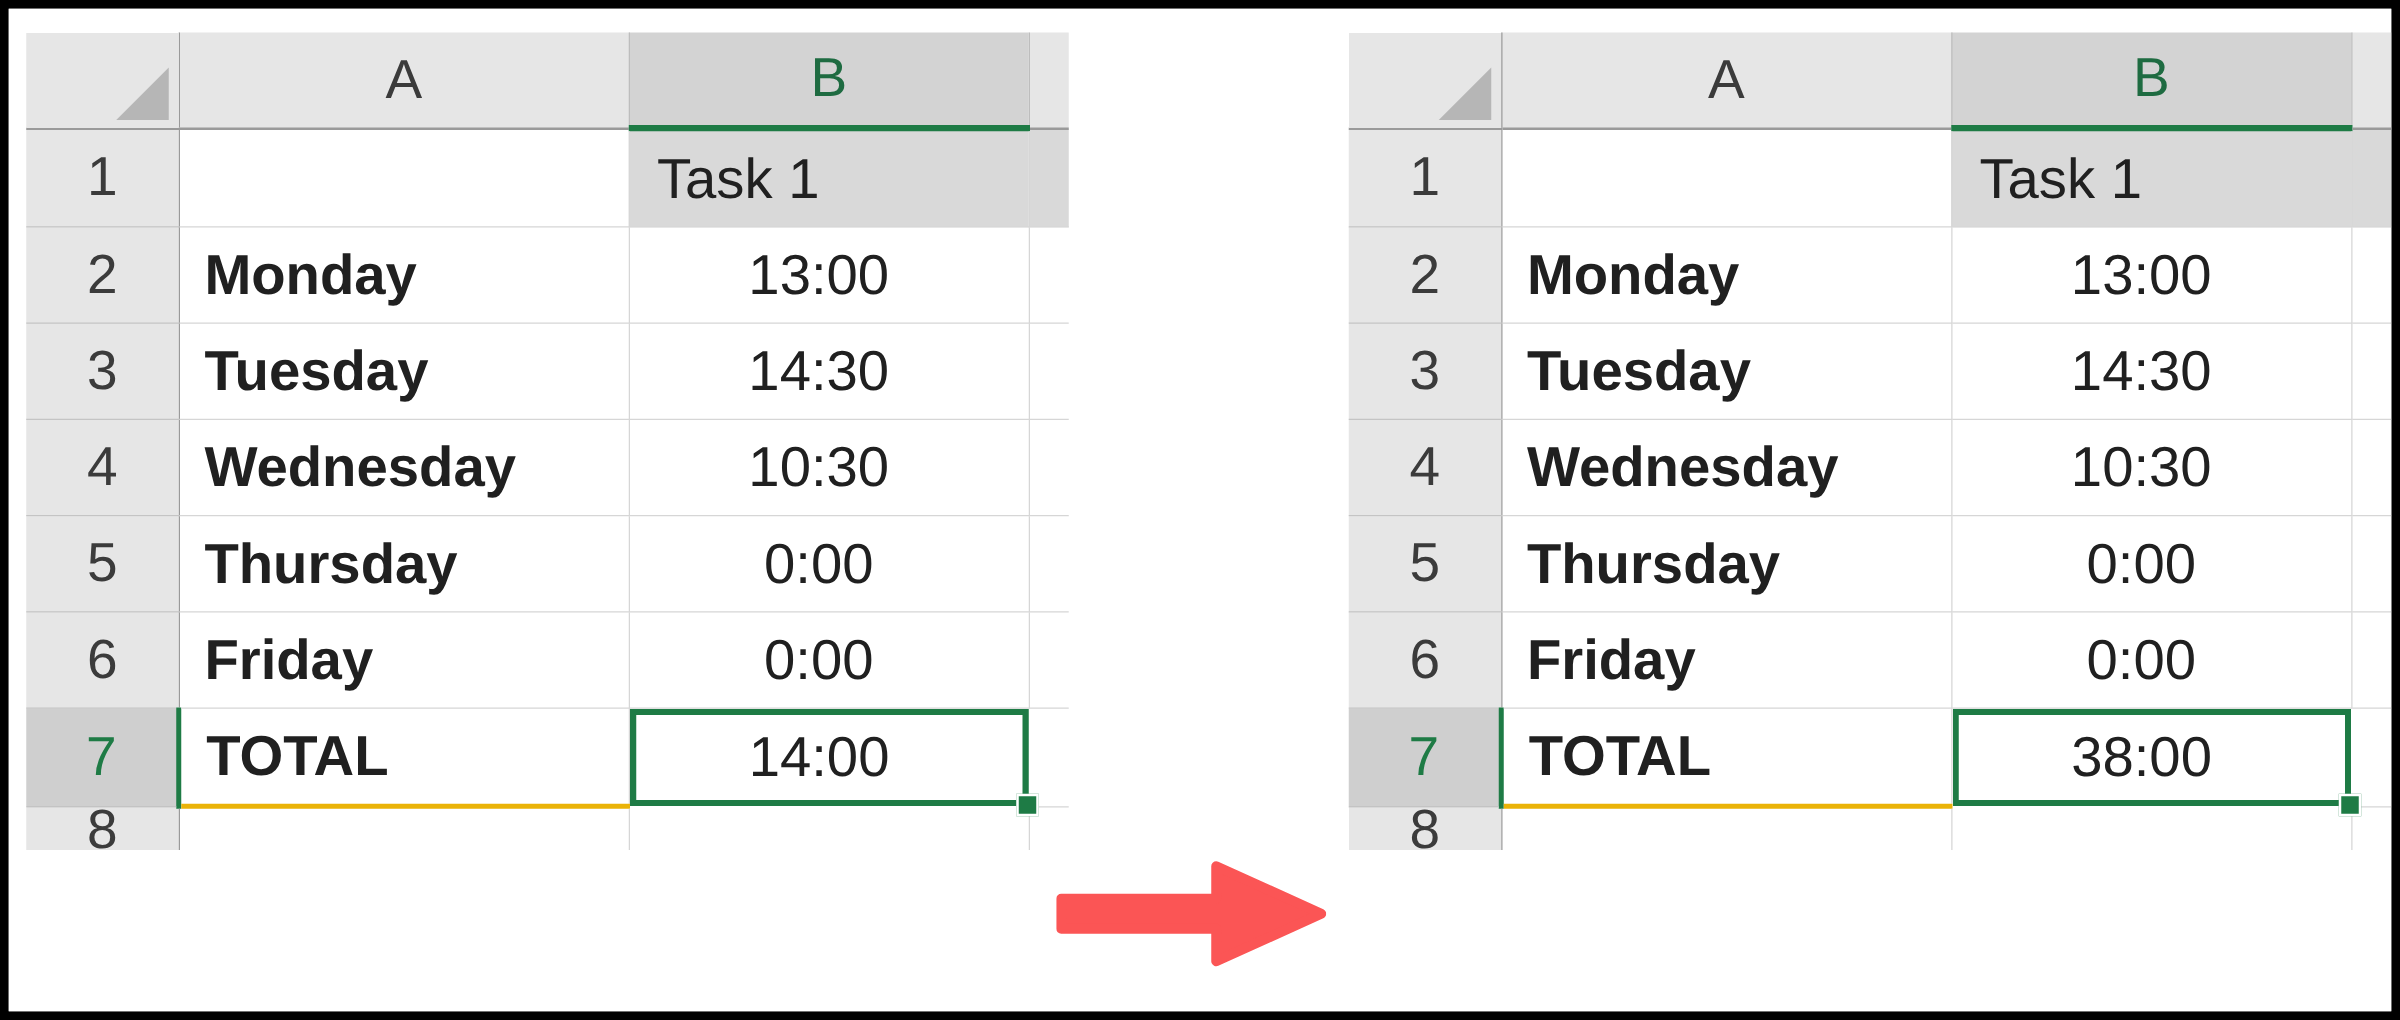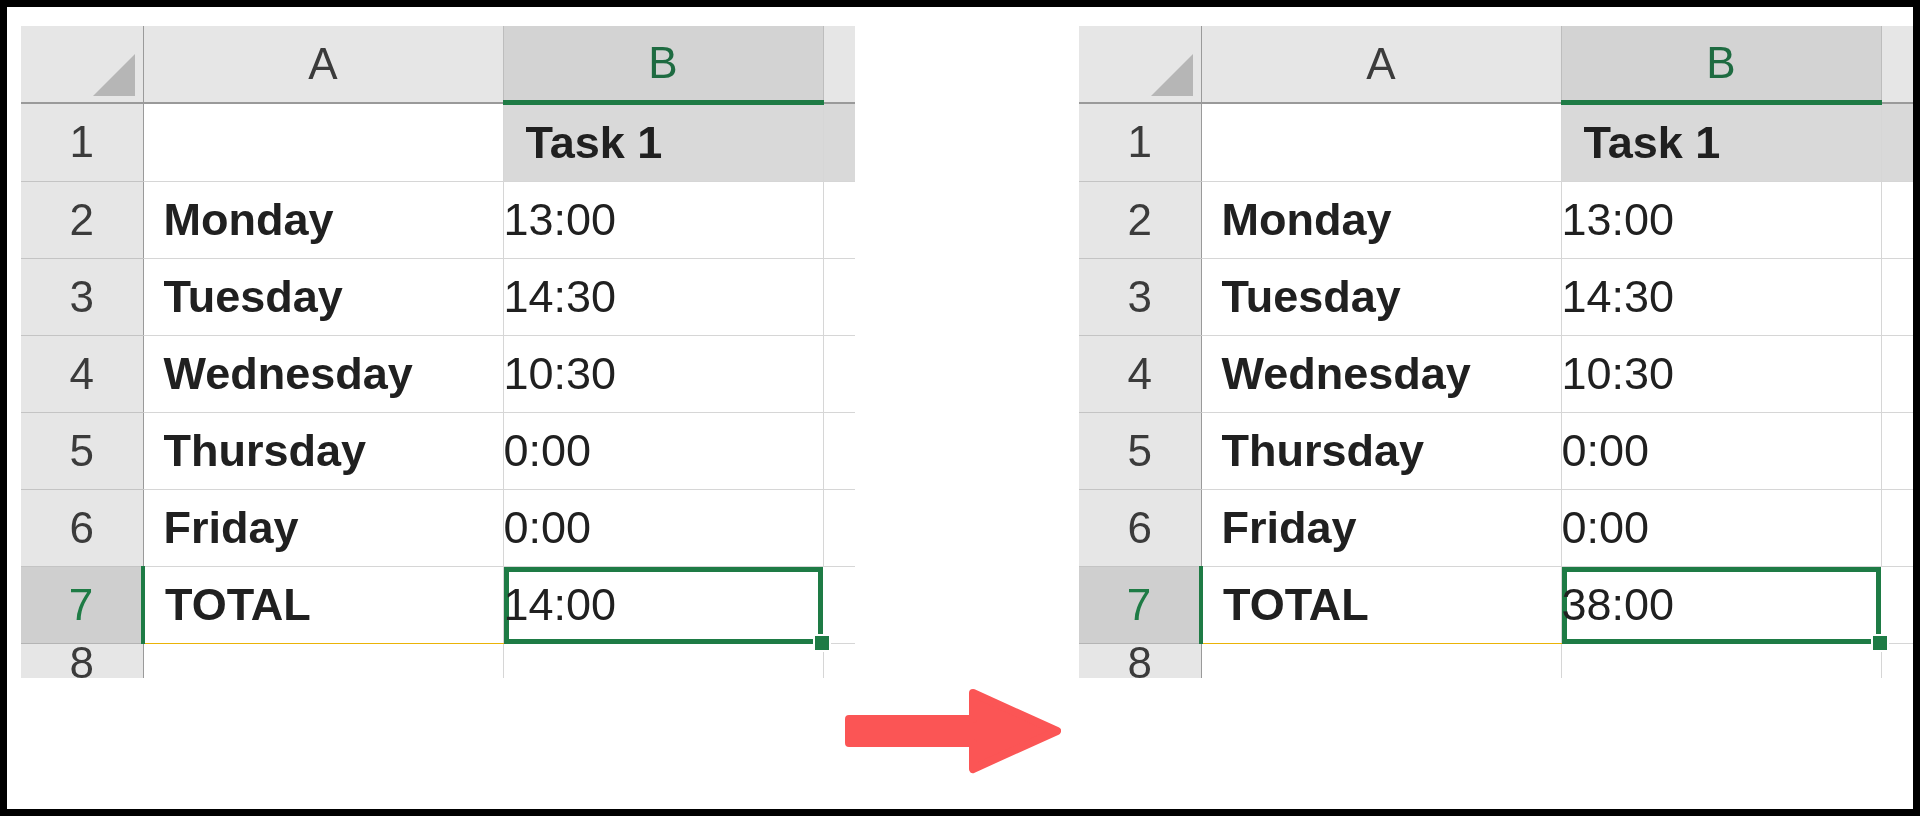--- a/index.html
+++ b/index.html
@@ -97,47 +97,47 @@
     font-size:44px;
     border-right:1px solid #9a9a9a;
     border-bottom:1px solid #c4c4c4;
   }
   td.cell-a{
     text-align:left;
     padding-left:20px;
     font-weight:bold;
   }
   td.cell-b{
-    text-align:left;
+    text-align:center;
     padding-right:16px;
   }
   td.cell-c{
     border-right:none;
     border-bottom:1px solid #d6d6d6;
   }
 
   
   tr.r1 td.cell-b{
     background:#d9d9d9;
-    font-weight:bold;
+    font-weight:normal;
     text-align:left;
     padding-left:22px;
   }
   tr.r1 td.cell-a{ border-bottom:1px solid #d6d6d6; }
   tr.r1 td.cell-c{ background:#d9d9d9; }
 
   
   tr.sel-row td.rowhdr{
     background:#cfcfcf;
     color:#1e7b45;
     border-right:4px solid #1e7b45;
     border-bottom:1px solid #b4b4b4;
   }
   tr.sel-row td.cell-a{
-    border-bottom:1px solid #eab308;
+    border-bottom:4px solid #eab308;
   }
   
   tr.sel-row td.cell-b.active{
     position:relative;
     border:none;
     box-shadow:inset 0 0 0 5px #1e7b45;
   }
   .fill-handle{
     position:absolute;
     right:-8px;bottom:-8px;

